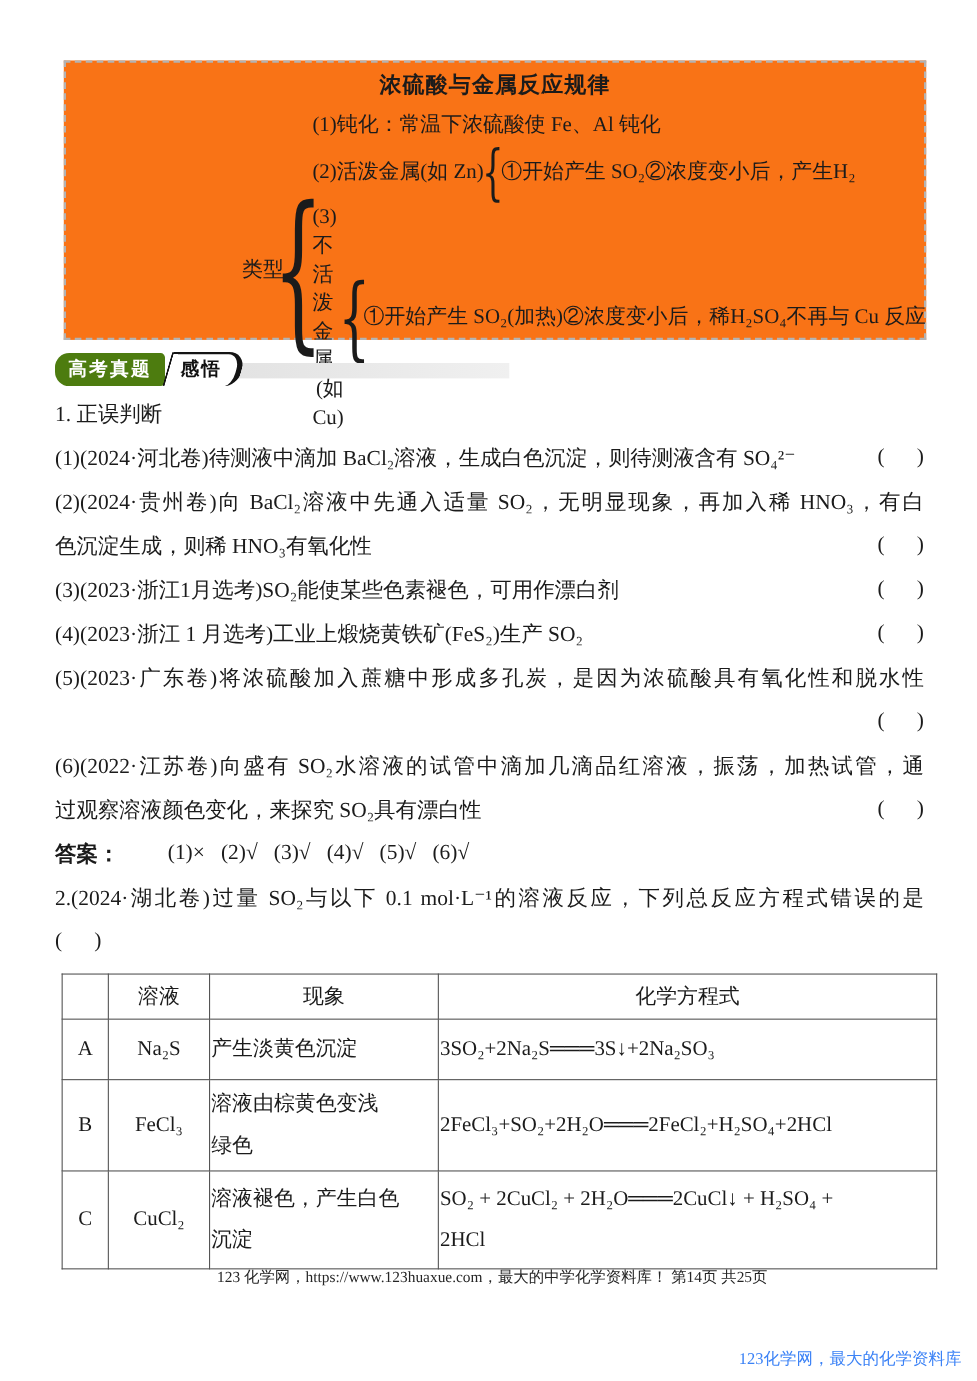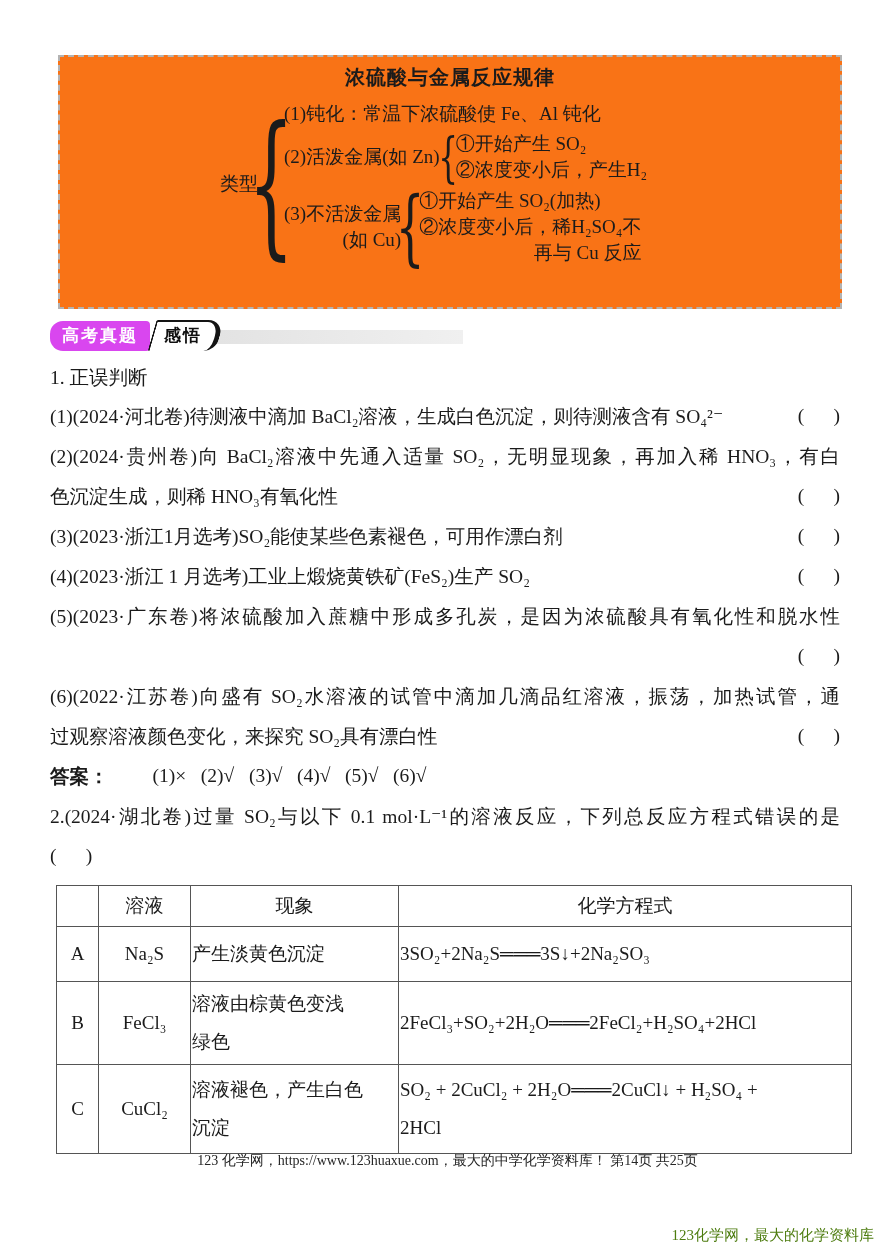--- a/index.html
+++ b/index.html
@@ -19,29 +19,29 @@
   .brace{display:flex;align-items:center;justify-content:center;font-weight:400;line-height:1;
     font-family:"DejaVu Serif","Liberation Serif",serif;}
   .b-outer{width:26px;height:156px;font-size:132px;transform:scale(0.55,1.18);}
   .b2{width:16px;height:56px;font-size:50px;transform:scale(0.62,1.1);}
   .b3{width:18px;height:84px;font-size:74px;transform:scale(0.62,1.12);}
   .dcol{display:flex;flex-direction:column;}
   .dline{height:30px;line-height:30px;white-space:nowrap;}
   .dgroup{display:flex;align-items:center;}
   .glabel{white-space:nowrap;}
   .glabel2{display:flex;flex-direction:column;line-height:26px;}
-  .gcol{display:flex;flex-direction:column;line-height:26px;}
+  .gcol{display:flex;flex-direction:row;line-height:26px;}
   .gcol div{white-space:nowrap;}
   .r{text-align:right;}
 
   
   .banner{position:absolute;left:50px;top:320px;height:32px;width:400px;}
   .banner-bar{position:absolute;left:150px;top:10px;width:263px;height:14px;
     background:linear-gradient(to right,#e2e2e2,#f0f0f0);}
-  .badge{position:absolute;left:0;top:1px;z-index:2;background:#d946ef;color:#fff;
+  .badge{position:absolute;left:0;top:1px;z-index:2;background:#4d7c0f;color:#fff;
     font-size:17px;font-weight:bold;letter-spacing:2px;padding:3px 12px 4px 12px;
     border-radius:13px 4px 4px 13px;}
   .tab{position:absolute;left:102px;top:0;z-index:3;background:#ffffff;
     transform:skewX(-16deg);border-left:2px solid #141414;border-right:5px solid #141414;
     border-top:2px solid #141414;border-radius:2px 16px 12px 2px;padding:2px 13px 4px 10px;}
   .tab-text{display:inline-block;transform:skewX(16deg);font-size:17px;font-weight:bold;
     color:#101010;letter-spacing:2px;}
 
   
   .content{position:absolute;left:50px;top:360px;width:790px;font-size:19.5px;}
@@ -61,21 +61,21 @@
   .qtable th{height:38px;text-align:center;}
   .cell-c{text-align:center;}
   .cell-l{text-align:left;white-space:pre-line;line-height:38px;}
   .row-a td{height:52px;}
   .row-b td{height:80px;}
   .row-c td{height:86px;}
 
   
   .footer{position:absolute;left:7px;right:0;top:1152px;text-align:center;
     font-size:14px;color:#252525;}
-  .watermark{position:absolute;right:14px;top:1226px;font-size:15px;color:#4d7c0f;}
+  .watermark{position:absolute;right:14px;top:1226px;font-size:15px;color:#3b82f6;}
 </style>
 </head>
 <body>
 
 <div class="sbox">
   <div class="sbox-title">浓硫酸与金属反应规律</div>
   <div class="diagram">
     <span class="blabel">类型</span>
     <span class="brace b-outer">{</span>
     <div class="dcol">

